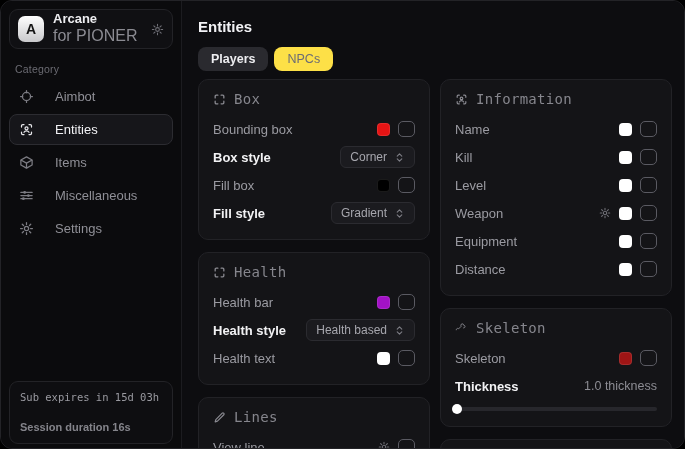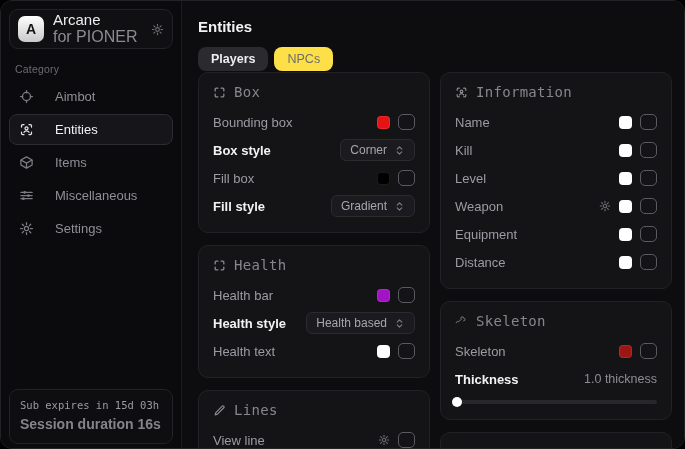--- a/index.html
+++ b/index.html
@@ -18,21 +18,21 @@
     border:1px solid #232327; border-radius:9px; background:#101013;
     display:flex; align-items:center; gap:9px; padding:6px 8px; height:40px;
   }
   .logo {
     width:26px; height:26px; border-radius:7px; flex:0 0 26px;
     background:linear-gradient(180deg,#ffffff,#c9c9cc);
     display:grid; place-items:center;
     font-weight:800; font-size:14px; color:#141414;
   }
   .brand-text { flex:1; line-height:1.15; }
-  .brand-name { font-size:15px; font-weight:400; color:#ededf0; }
+  .brand-name { font-size:13px; font-weight:700; color:#ededf0; }
   .brand-sub  { font-size:16px; color:#8b8b92; }
   .brand-gear { color:#6f6f76; display:flex; }
   .category {
     font-size:10.5px; color:#6b6b72; margin:14px 6px 6px 6px; letter-spacing:.2px;
   }
   .nav { display:flex; flex-direction:column; gap:2px; }
   .nav-item {
     display:flex; align-items:center; gap:21px; padding:7px 9px;
     border-radius:8px; color:#8f8f96; font-size:13px; border:1px solid transparent;
     cursor:default;
@@ -41,25 +41,25 @@
   .nav-item.active {
     background:#16161a; border-color:#2c2c31; color:#f1f1f4;
   }
   .nav-item.active .nicon { color:#e8e8ec; }
   .side-footer {
     position:absolute; left:8px; right:8px; bottom:4px;
     border:1px solid #232327; border-radius:9px; background:#0e0e11;
     padding:8px 10px; line-height:1.5;
   }
   .sub-expiry { font-family:"DejaVu Sans Mono", monospace; font-size:10.5px; color:#9a9aa1; }
-  .session    { font-size:14px; font-weight:700; color:#84848b; }
+  .session    { font-size:11px; font-weight:700; color:#84848b;margin-top:13px; }
   
   .main { flex:1; background:#0d0d10; padding:13px 12px 12px 16px; overflow:hidden; }
   .page-title { font-size:15px; font-weight:700; color:#f2f2f5; margin:4px 0 12px 0; }
-  .tabs { display:flex; gap:6px; margin-bottom:1px; }
+  .tabs { display:flex; gap:6px; margin-bottom:8px; }
   .tab {
     font-size:12.5px; padding:5px 13px; border-radius:8px; cursor:default;
   }
   .tab.active { background:#2a2a2f; color:#ededf0; font-weight:600; }
   .tab.inactive { background:#fde047; color:#6d6d74; }
   .columns { display:grid; grid-template-columns:1fr 1fr; gap:10px; align-items:start; }
   .col { display:flex; flex-direction:column; gap:12px; }
   .card {
     background:#141417; border:1px solid #222226; border-radius:10px;
     padding:11px 14px 12px 14px;

